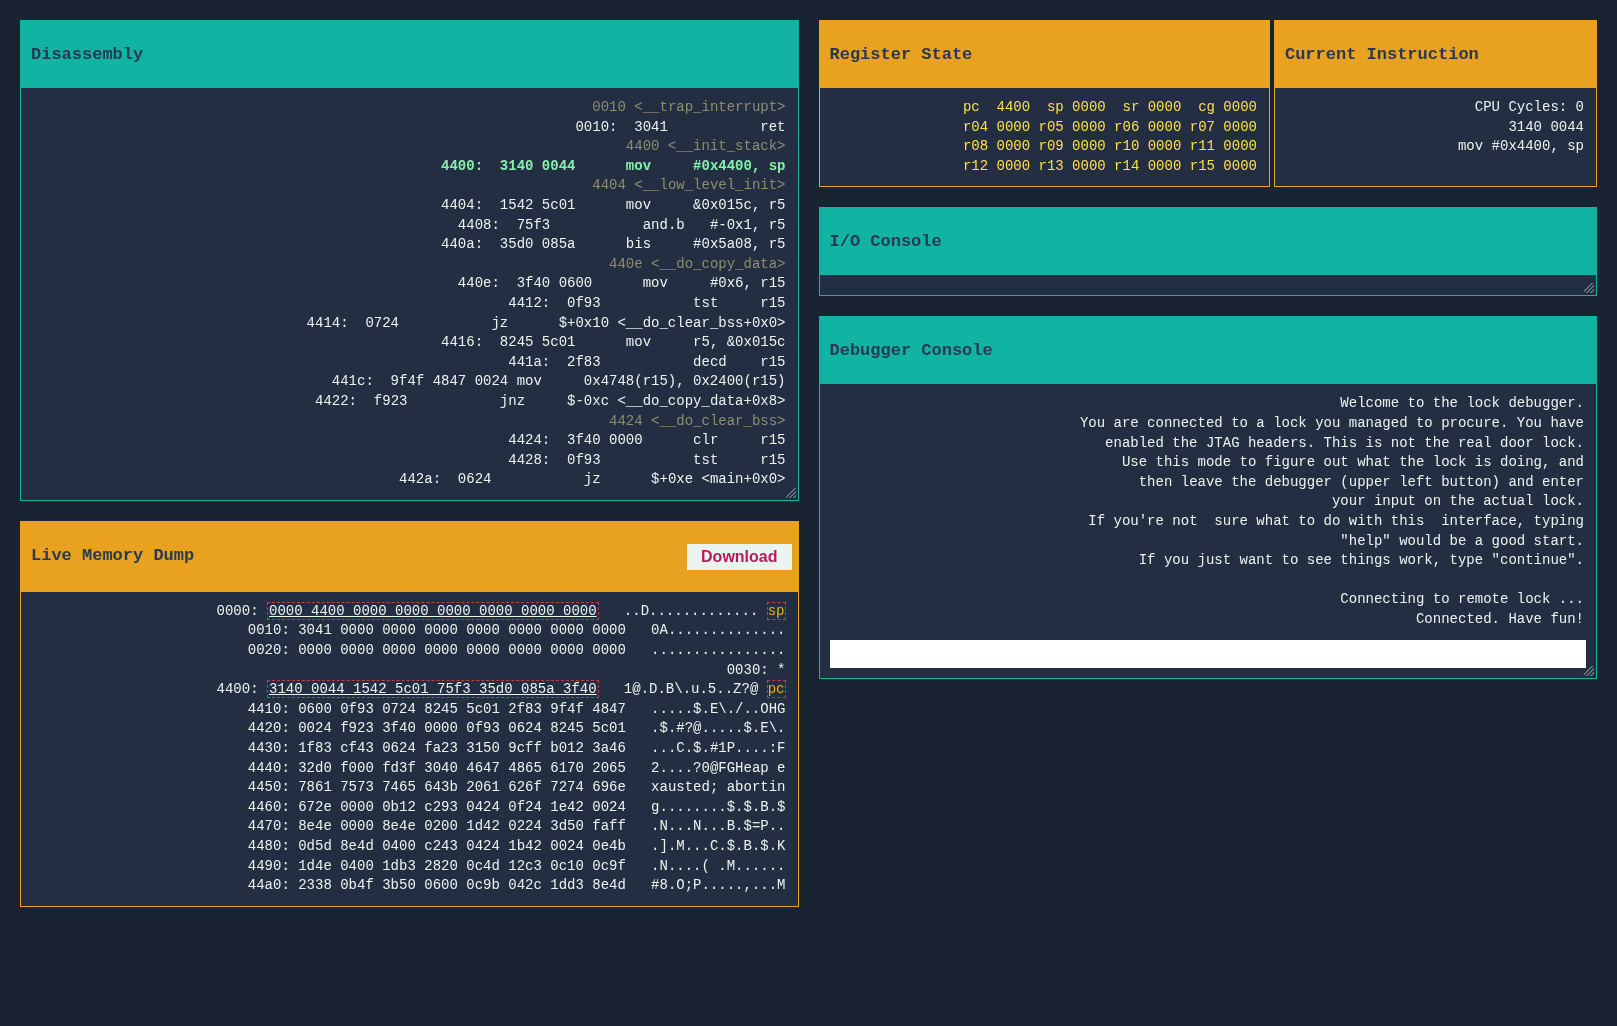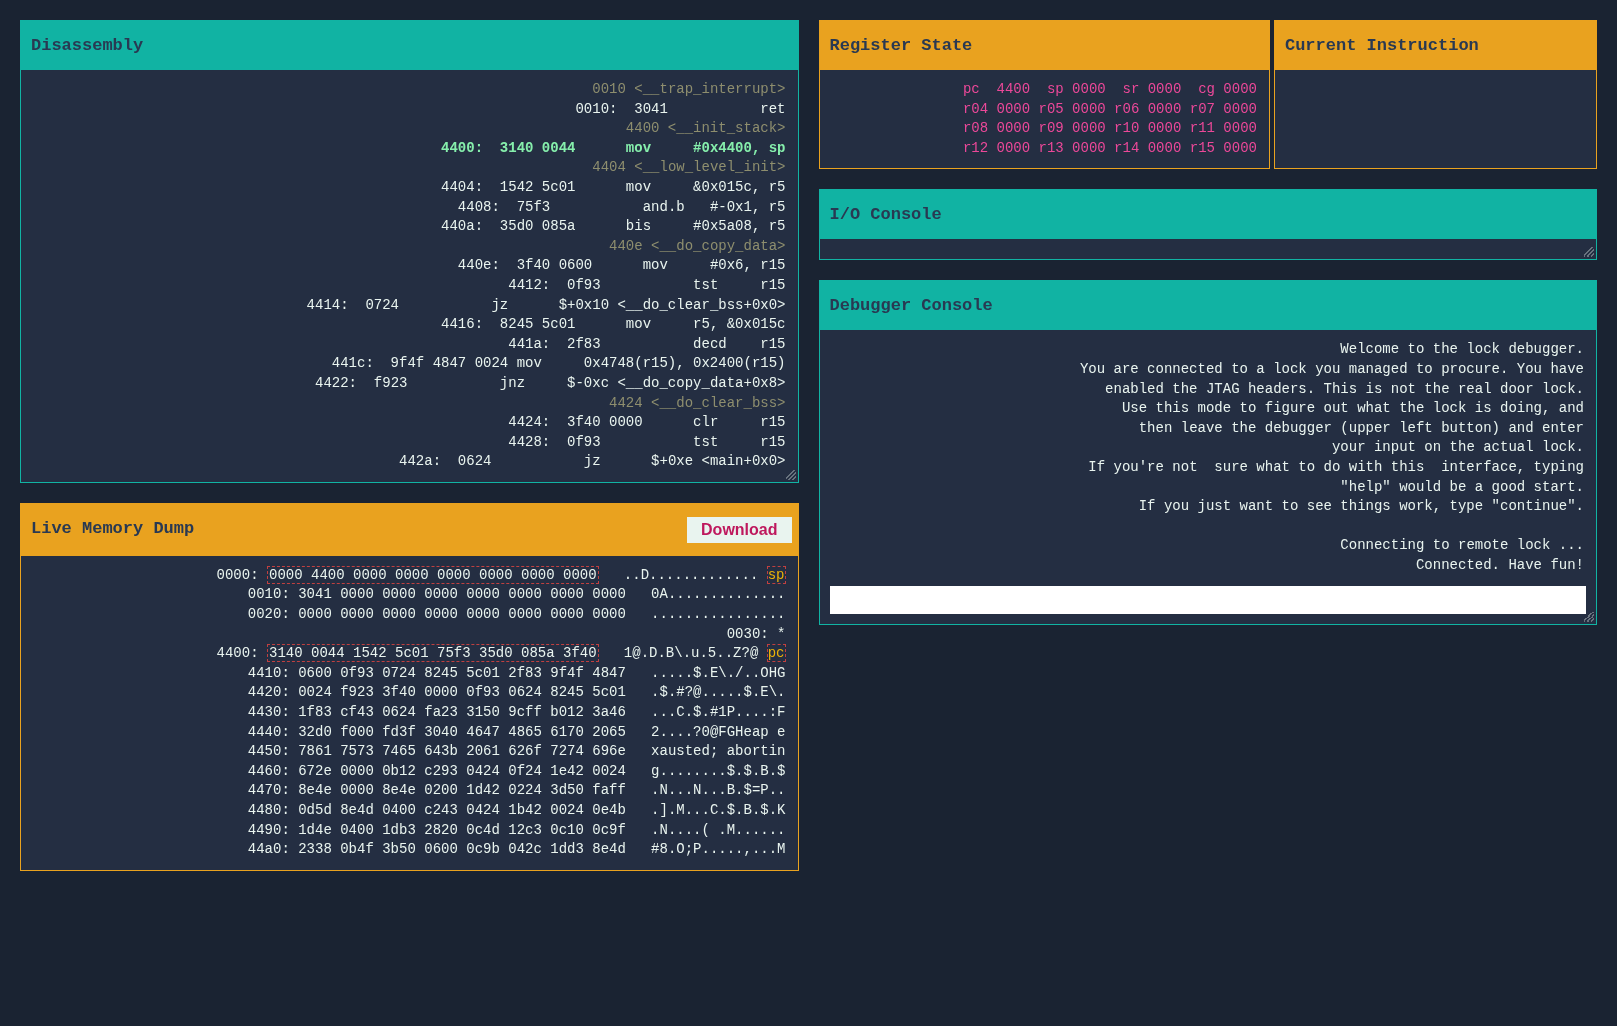--- a/index.html
+++ b/index.html
@@ -28,21 +28,21 @@
     gap: 20px;
   }
   .panel {
     background: #242e42;
     border: 1px solid #11b3a3;
     display: flex;
     flex-direction: column;
     position: relative;
   }
   .panel-header {
-    padding: 15px 10px;
+    padding: 24px 10px;
     font-size: 17px;
     font-weight: bold;
     color: #293952;
   }
   .panel-header.teal {
     background: #11b3a3;
   }
   .panel-header.orange {
     background: #e9a21f;
   }
@@ -76,25 +76,26 @@
     padding: 4px 14px;
     cursor: pointer;
     border: none;
     float: right;
     margin: 2px;
   }
   .panel-header.orange .dl-btn { margin: -2px -4px -2px 0; }
 
   .label-line { color: #8e8e6e; }
   .current-line { color: #86efac; font-weight: bold; }
-  .reg-line { color: #ec4899; padding-left: 16px; }
+  .reg-line { color: #fde047; padding-left: 16px; }
 
   .mem-mark {
     border: 1px dashed #c04040;
     padding: 0 1px;
+    text-decoration: underline;
   }
   .mem-mark-sp { border: 1px dashed #c04040; color:#eab308; }
 
   .console-body {
     height: 340px;
     white-space: pre-wrap;
     overflow-y: auto;
   }
   .console-input {
     width: calc(100% - 20px);
@@ -149,20 +150,21 @@
     <div class="panel orange-border">
       <div class="panel-header orange">
         <span>Register State</span>
       </div>
       <div class="panel-body" id="reg-body"><div class="reg-line">pc  4400  sp 0000  sr 0000  cg 0000</div><div class="reg-line">r04 0000 r05 0000 r06 0000 r07 0000</div><div class="reg-line">r08 0000 r09 0000 r10 0000 r11 0000</div><div class="reg-line">r12 0000 r13 0000 r14 0000 r15 0000</div></div>
     </div>
     <div class="panel orange-border">
       <div class="panel-header orange">
         <span>Current Instruction</span>
       </div>
+      <div class="panel-body" id="ci-body"><div>CPU Cycles: 0</div><div>3140 0044</div><div>mov #0x4400, sp</div></div>
     </div>
   </div>
 
   <div class="panel">
     <div class="panel-header teal">
       <span>I/O Console</span>
     </div>
     <div class="panel-body io-body"></div>
     <div class="resize-handle"></div>
   </div>

